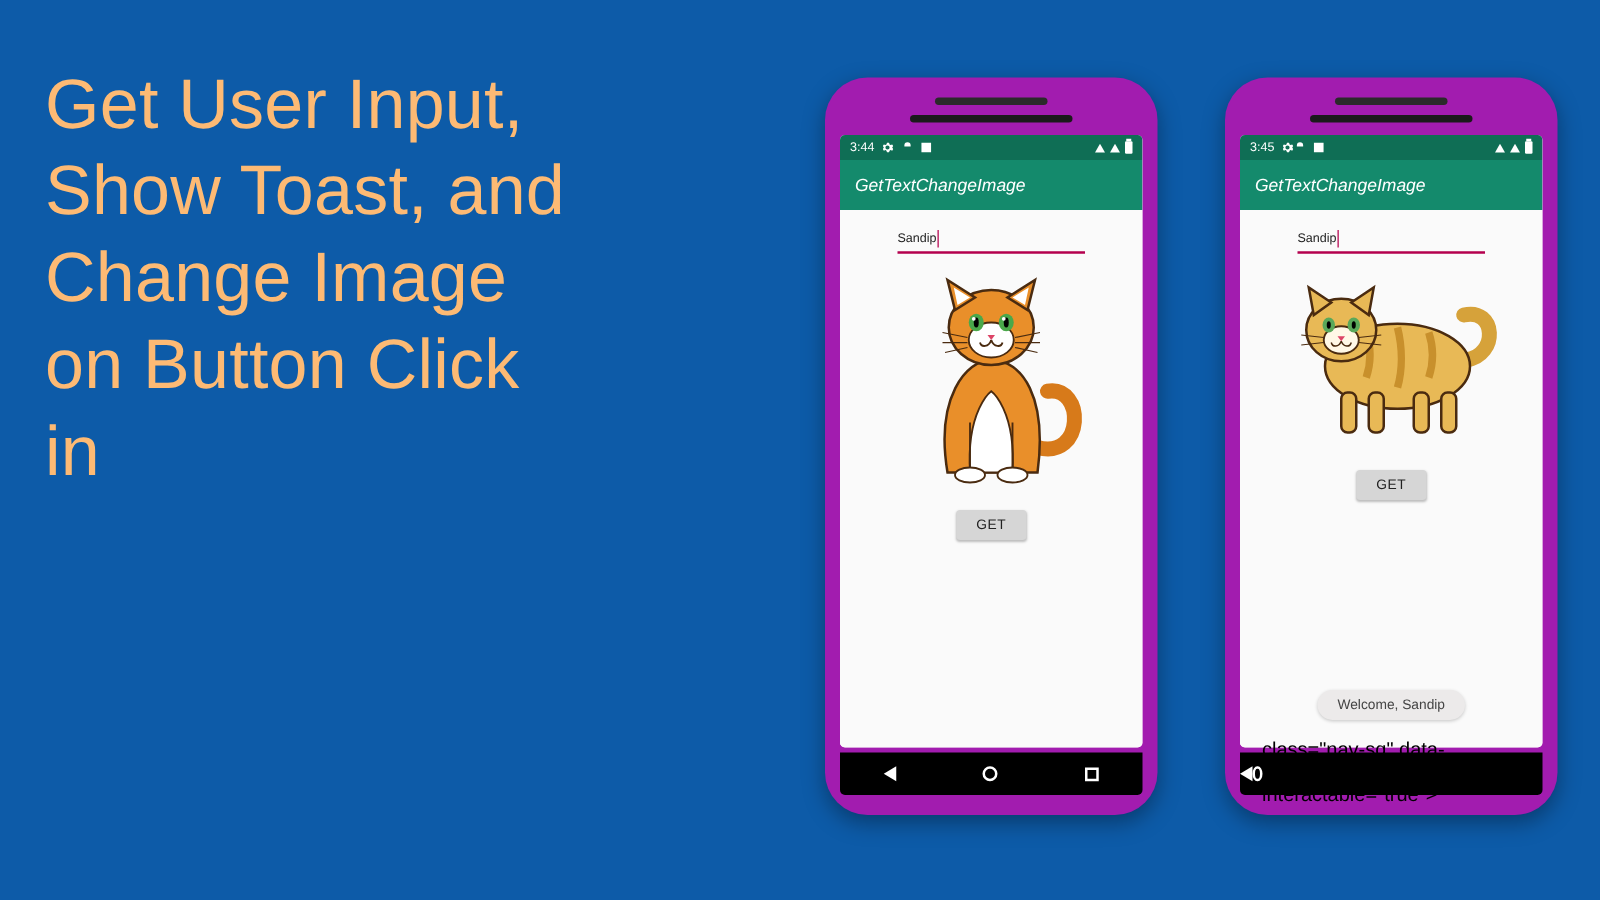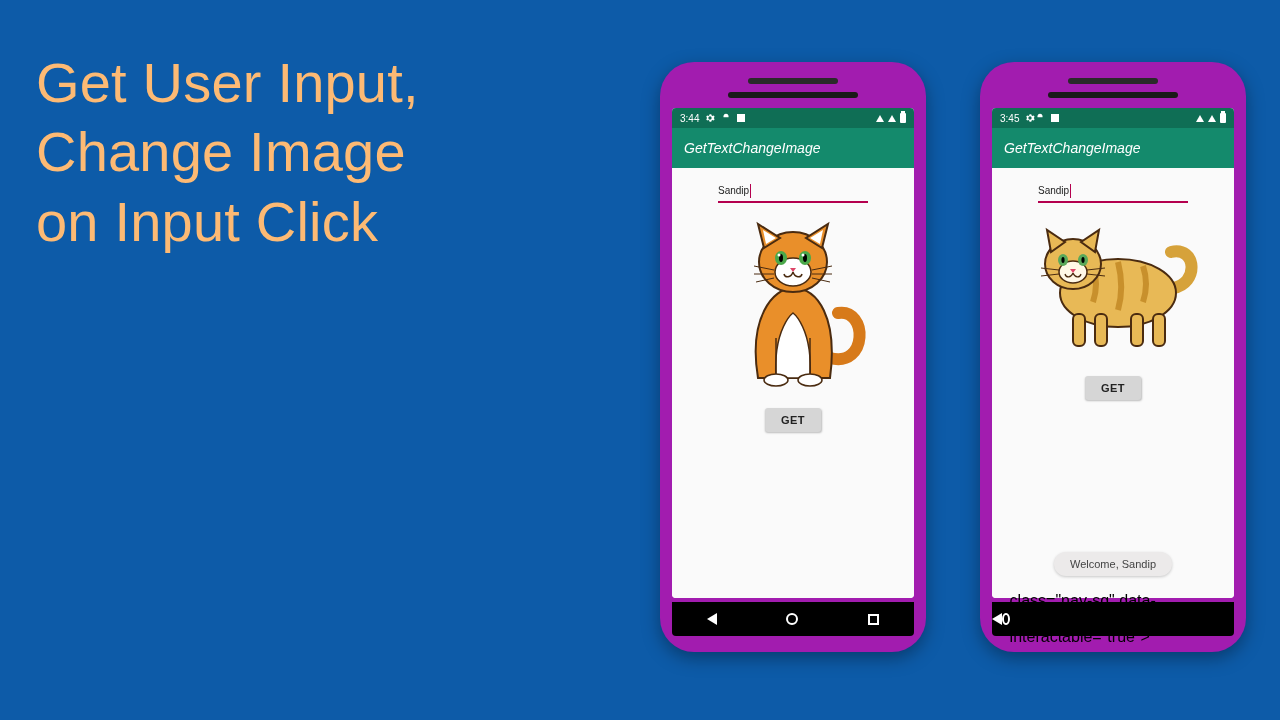--- a/index.html
+++ b/index.html
@@ -139,21 +139,21 @@
   .cat-wrap svg { display:block; }
 
   
   .getbtn {
     position: absolute;
     left: 50%;
     transform: translateX(-50%);
     background: #d6d6d6;
     color: #222;
     font-size: 11px;
-    font-weight: 700;
+    font-weight: 400;
     letter-spacing: 0.4px;
     padding: 6px 16px;
     border-radius: 3px;
     box-shadow: 0 1px 2px rgba(0,0,0,0.25);
     cursor: pointer;
   }
 
   
   .toast {
     position: absolute;
@@ -182,22 +182,24 @@
   .nav-tri { width:0; height:0; border-top:6px solid transparent; border-bottom:6px solid transparent; border-right:10px solid #fff; }
   .nav-circ { width:12px; height:12px; border:2px solid #fff; border-radius:50%; }
   .nav-sq { width:11px; height:11px; border:2px solid #fff; }
 
 </style>
 </head>
 <body>
 
 <div class="headline">
   <div>Get User Input,</div>
+  <div>Show Toast, and</div>
   <div>Change Image</div>
-  <div>on Input Click</div>
+  <div>on Button Click</div>
+  <div>in</div>
 </div>
 
 <div class="phone left">
   <div class="speaker"></div>
   <div class="camtop"></div>
 
   <div class="screen">
     <div class="statusbar">
       <div class="sb-left">
         <span>3:44</span>

